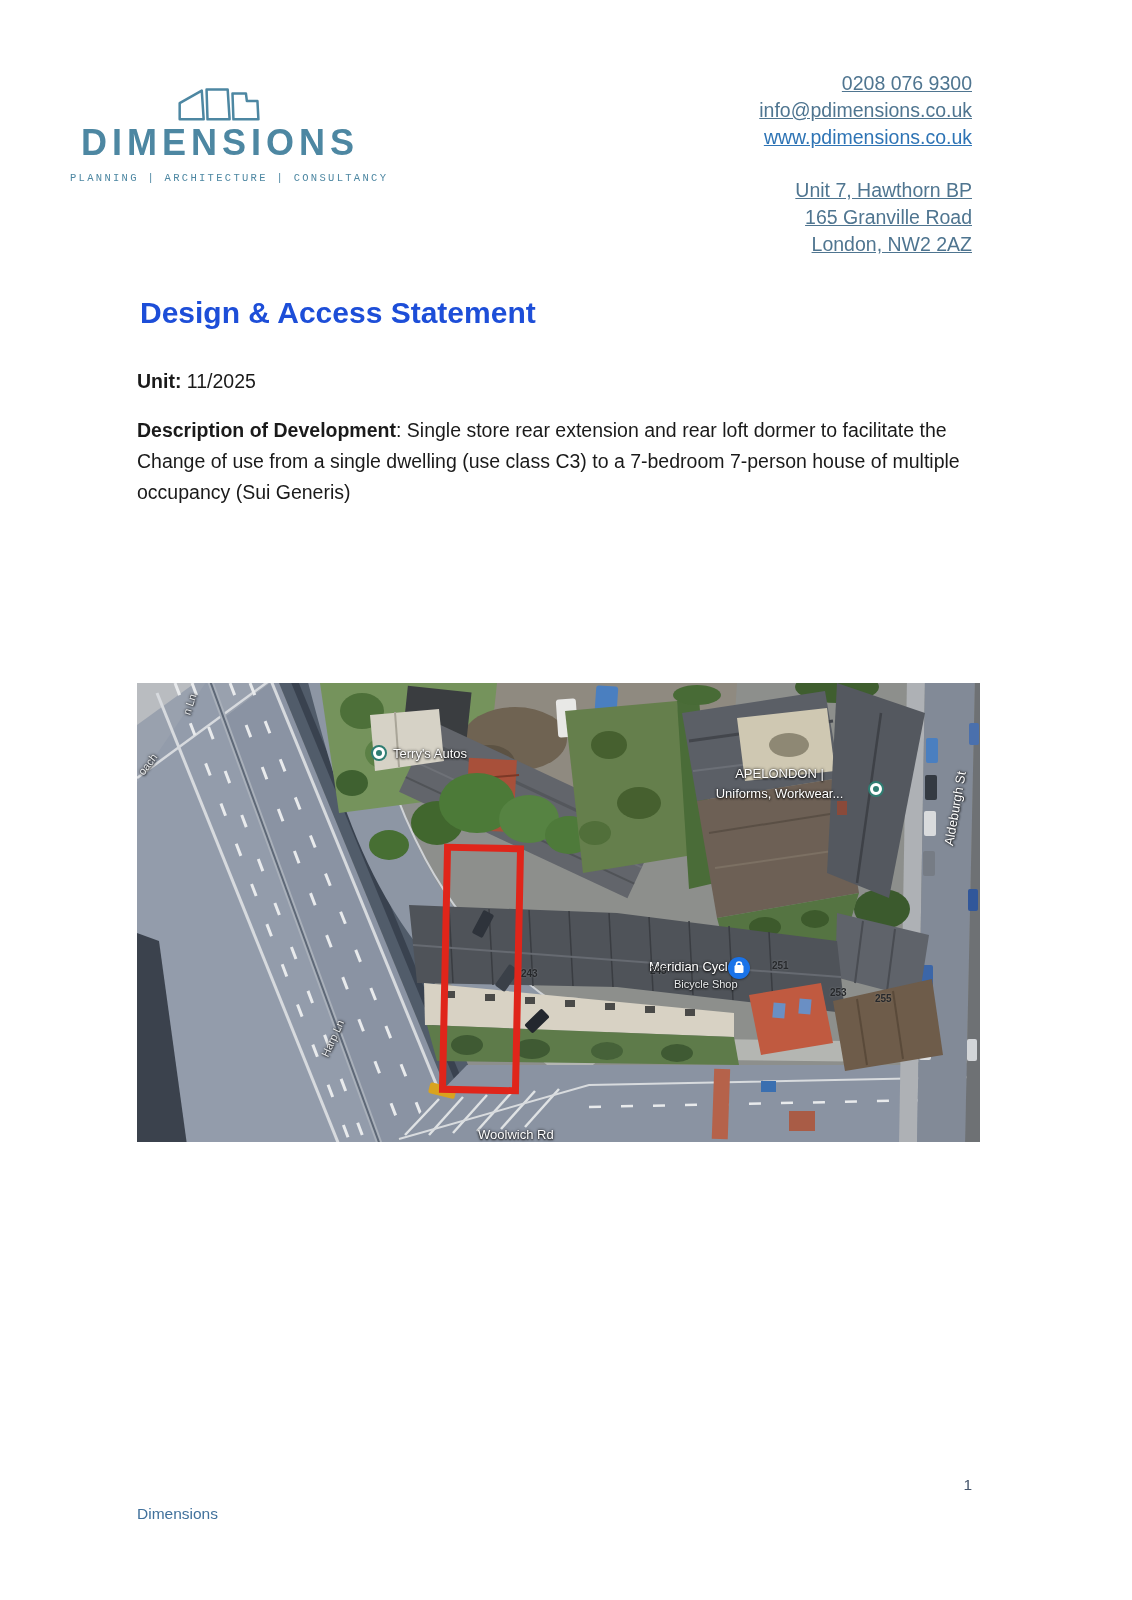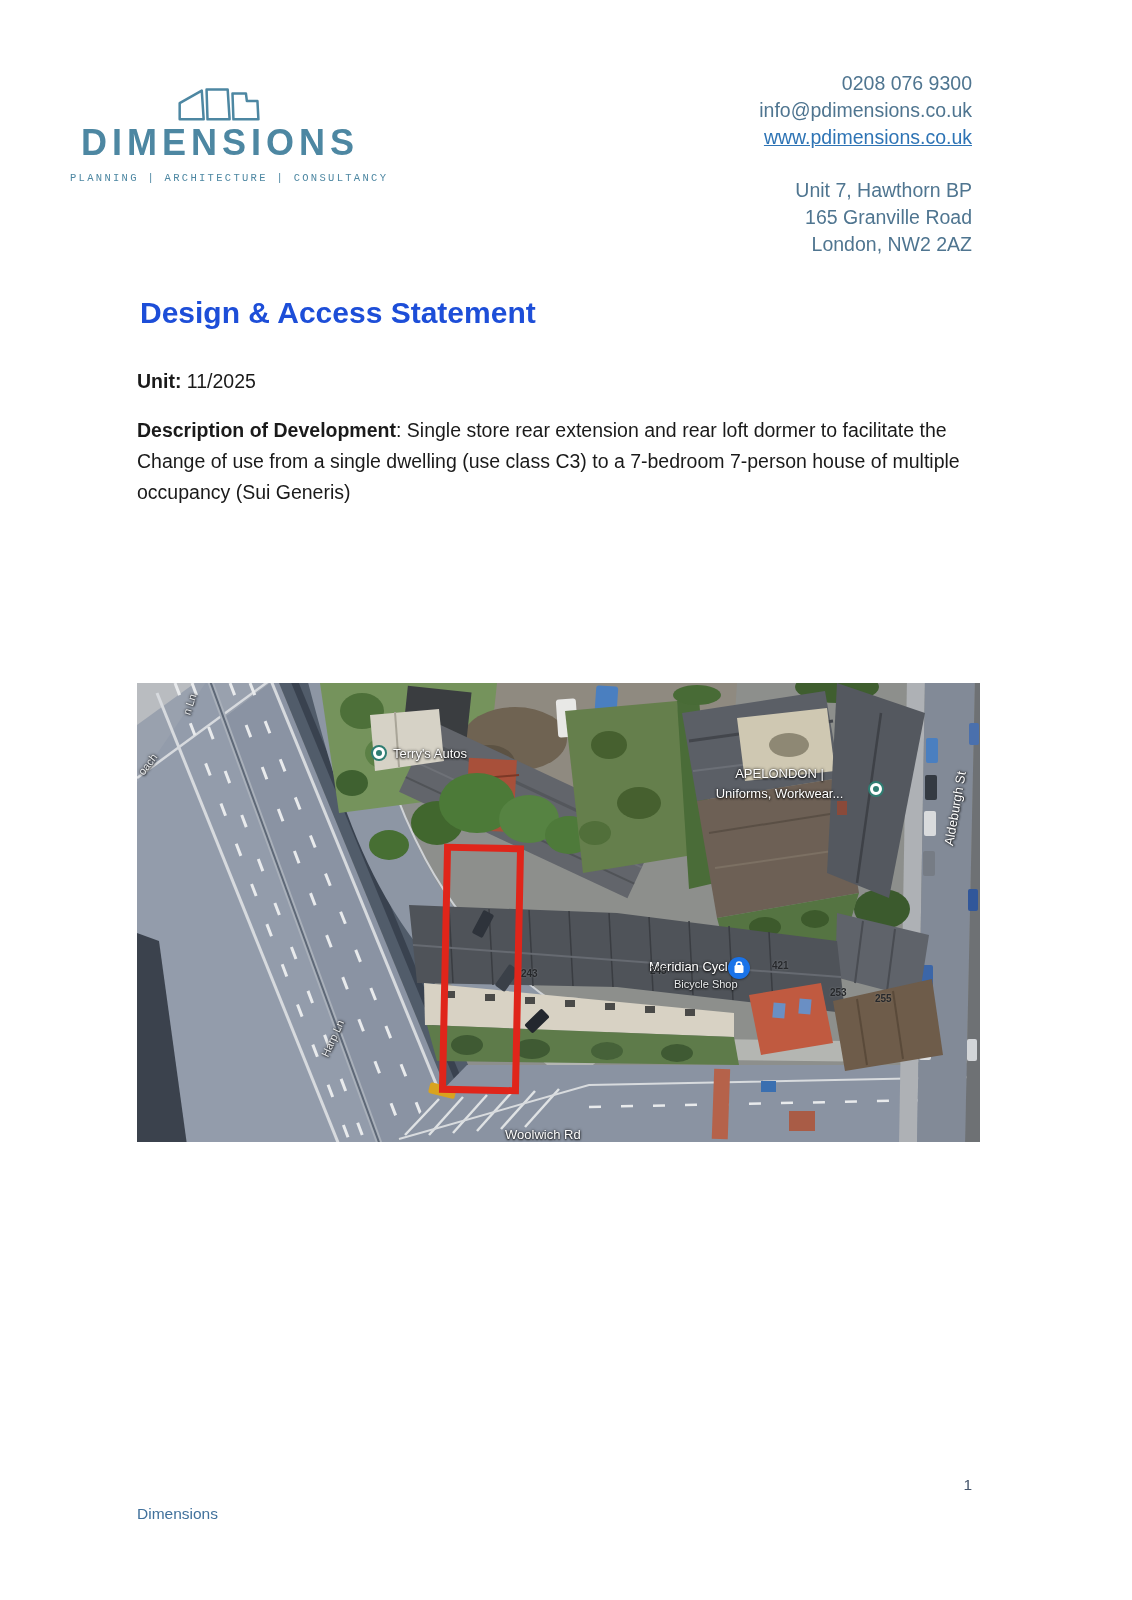--- a/index.html
+++ b/index.html
@@ -7,21 +7,21 @@
   body { font-family:"Liberation Sans", sans-serif; }
   .page { position:relative; width:1132px; height:1600px; background:#fff; overflow:hidden; }
   .abs { position:absolute; }
 
   
   .logo-block { left:70px; top:84px; width:300px; text-align:center; color:#4d87a2; }
   .logo-icon { display:block; margin:0 auto 2px auto; }
   .logo-name { font-size:36px; font-weight:bold; letter-spacing:5px; line-height:34px; white-space:nowrap; }
   .logo-tag { font-size:10.5px; letter-spacing:2.3px; margin-top:12px; white-space:nowrap;font-family:Liberation Mono, monospace; }
 
-  .contact-block { right:160px; top:70px; text-align:right; font-size:19.5px; line-height:27px; color:#4f7590; }
+  .contact-block { right:160px; top:70px; text-align:right; font-size:19.5px; line-height:27px; color:#4f7590;text-decoration:underline; }
   .contact-block a { color:#2e74b5; text-decoration:underline; }
   .contact-gap { height:26px; }
 
   
   .doc-title { left:140px; top:296px; font-size:30px; font-weight:bold; color:#1d4ed8; }
   .doc-body { left:137px; top:366px; width:855px; font-size:19.5px; color:#1a1a1a; }
   .doc-body p { margin:0 0 18px 0; line-height:31px; }
   .doc-body strong { font-weight:bold; }
 
   
@@ -268,25 +268,25 @@
     <div class="maplabel small" style="left:537px; top:294px;">Bicycle Shop</div>
     <span class="poi-blue" style="left:591px; top:274px;">
       <svg width="22" height="22" viewBox="0 0 22 22">
         <rect x="6.5" y="8" width="9" height="8" rx="1.5" fill="#ffffff"></rect>
         <path d="M8.5,9 V7.5 a2.5,2.5 0 0 1 5,0 V9" fill="none" stroke="#ffffff" stroke-width="1.6"></path>
       </svg>
     </span>
 
     <span class="housenum" style="left:384px; top:285px;">243</span>
     <span class="housenum" style="left:473px; top:282px;margin-left:40px;">245</span>
-    <span class="housenum" style="left:635px; top:277px;">421</span>
+    <span class="housenum" style="left:635px; top:277px;">251</span>
     <span class="housenum" style="left:693px; top:304px;">253</span>
     <span class="housenum" style="left:738px; top:310px;">255</span>
 
-    <div class="maplabel" style="left:368px; top:444px;">Woolwich Rd</div>
+    <div class="maplabel" style="left:341px; top:444px;">Woolwich Rd</div>
     <div class="maplabel rot" style="left:770px; top:118px; width:96px; text-align:center; transform:rotate(-80deg);">Aldeburgh St</div>
     <div class="maplabel rot small" style="left:168px; top:348px; width:56px; text-align:center; transform:rotate(-65deg);">Harp Ln</div>
     <div class="maplabel rot small" style="left:30px; top:14px; width:46px; text-align:center; transform:rotate(-72deg);">n Ln</div>
     <div class="maplabel rot small" style="left:-12px; top:74px; width:46px; text-align:center; transform:rotate(-52deg);">oach</div>
   </div>
 
   <div class="abs footer-company">Dimensions</div>
   <div class="abs footer-page">1</div>
 
 </div>

